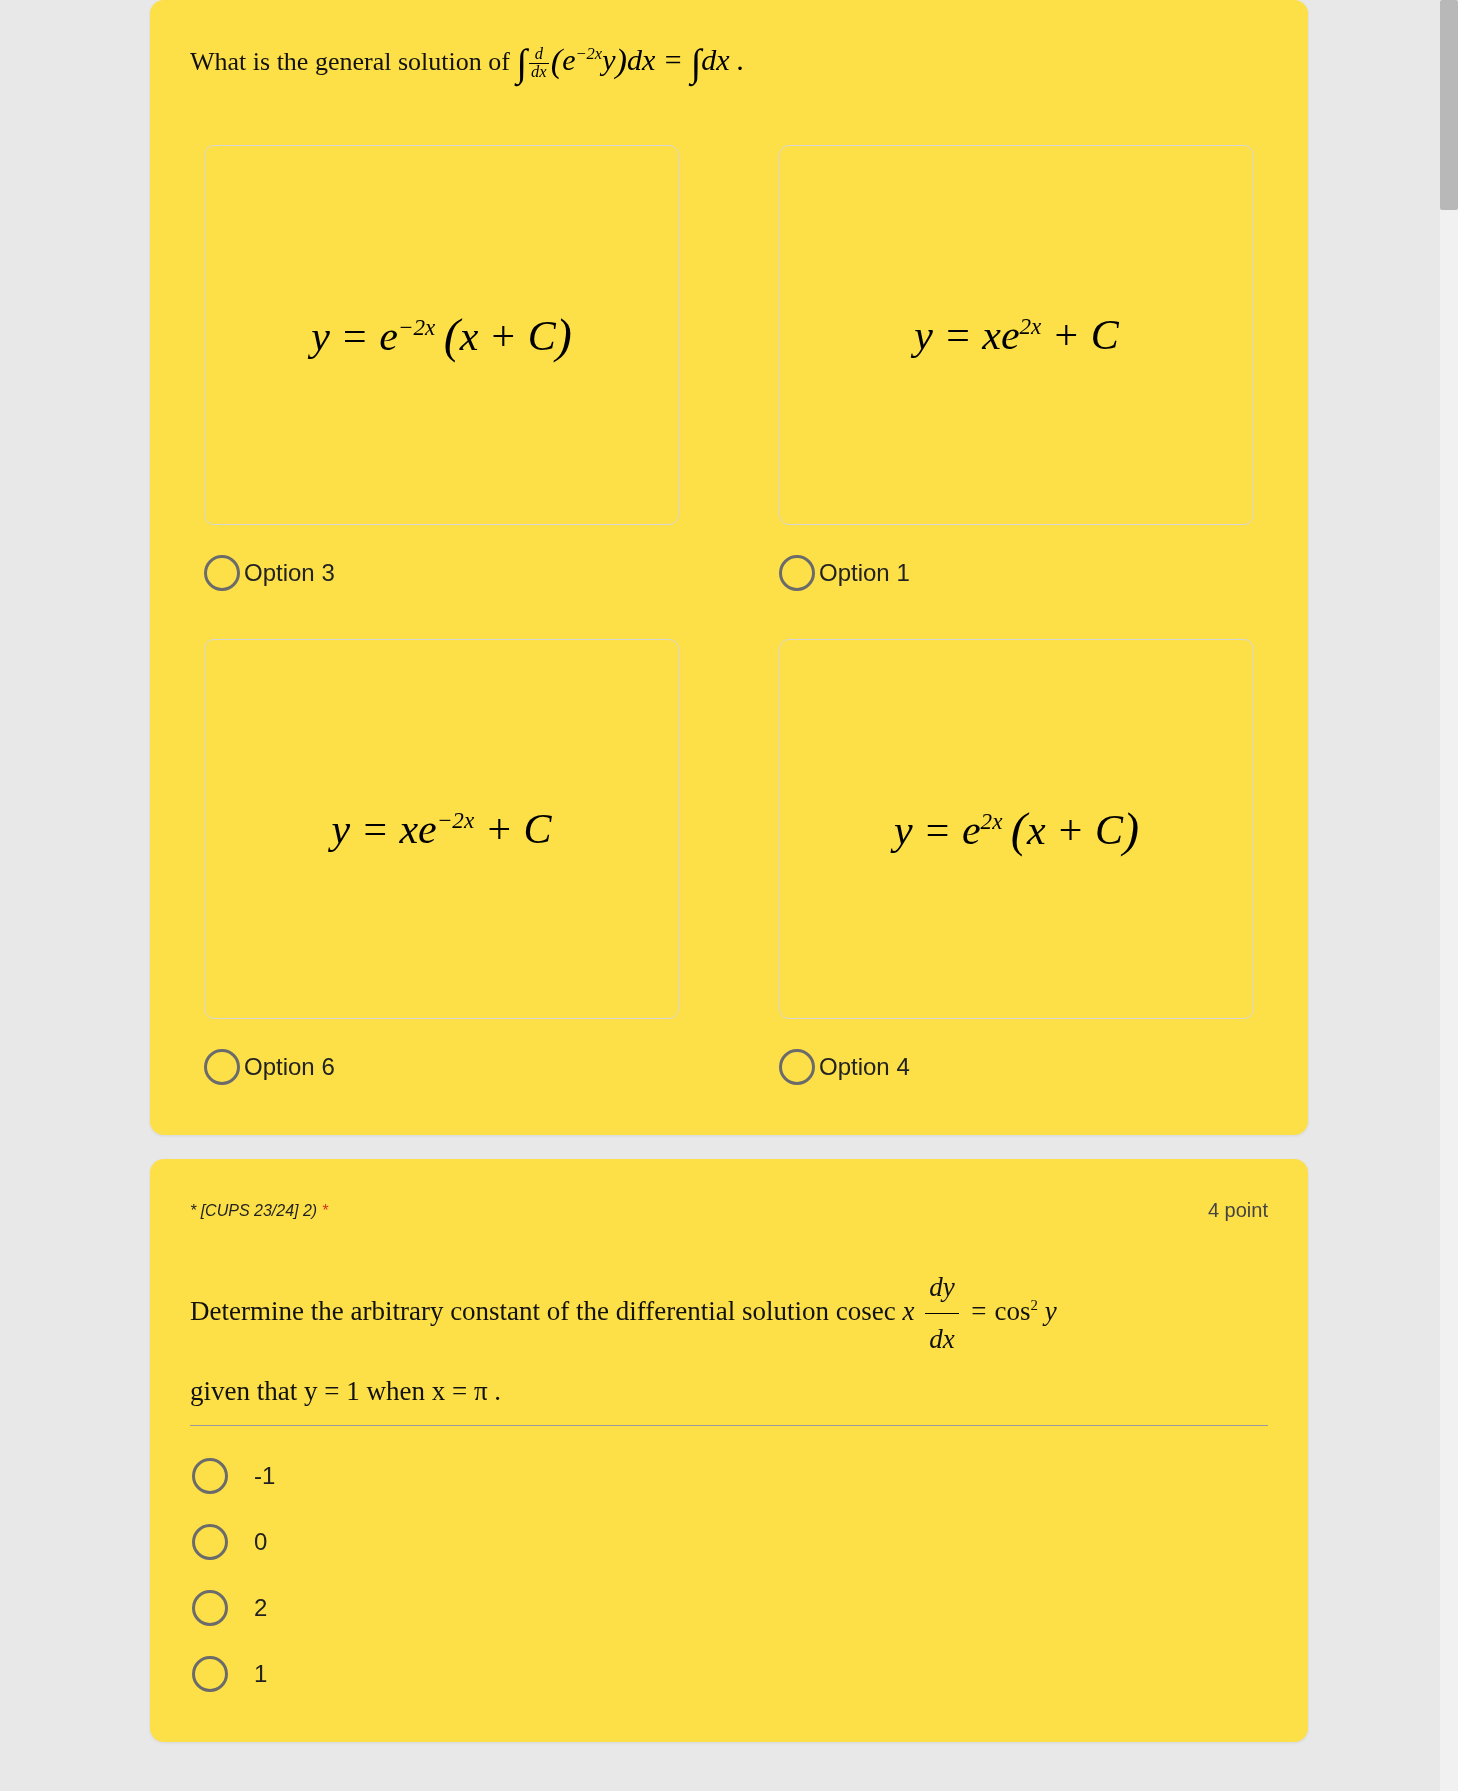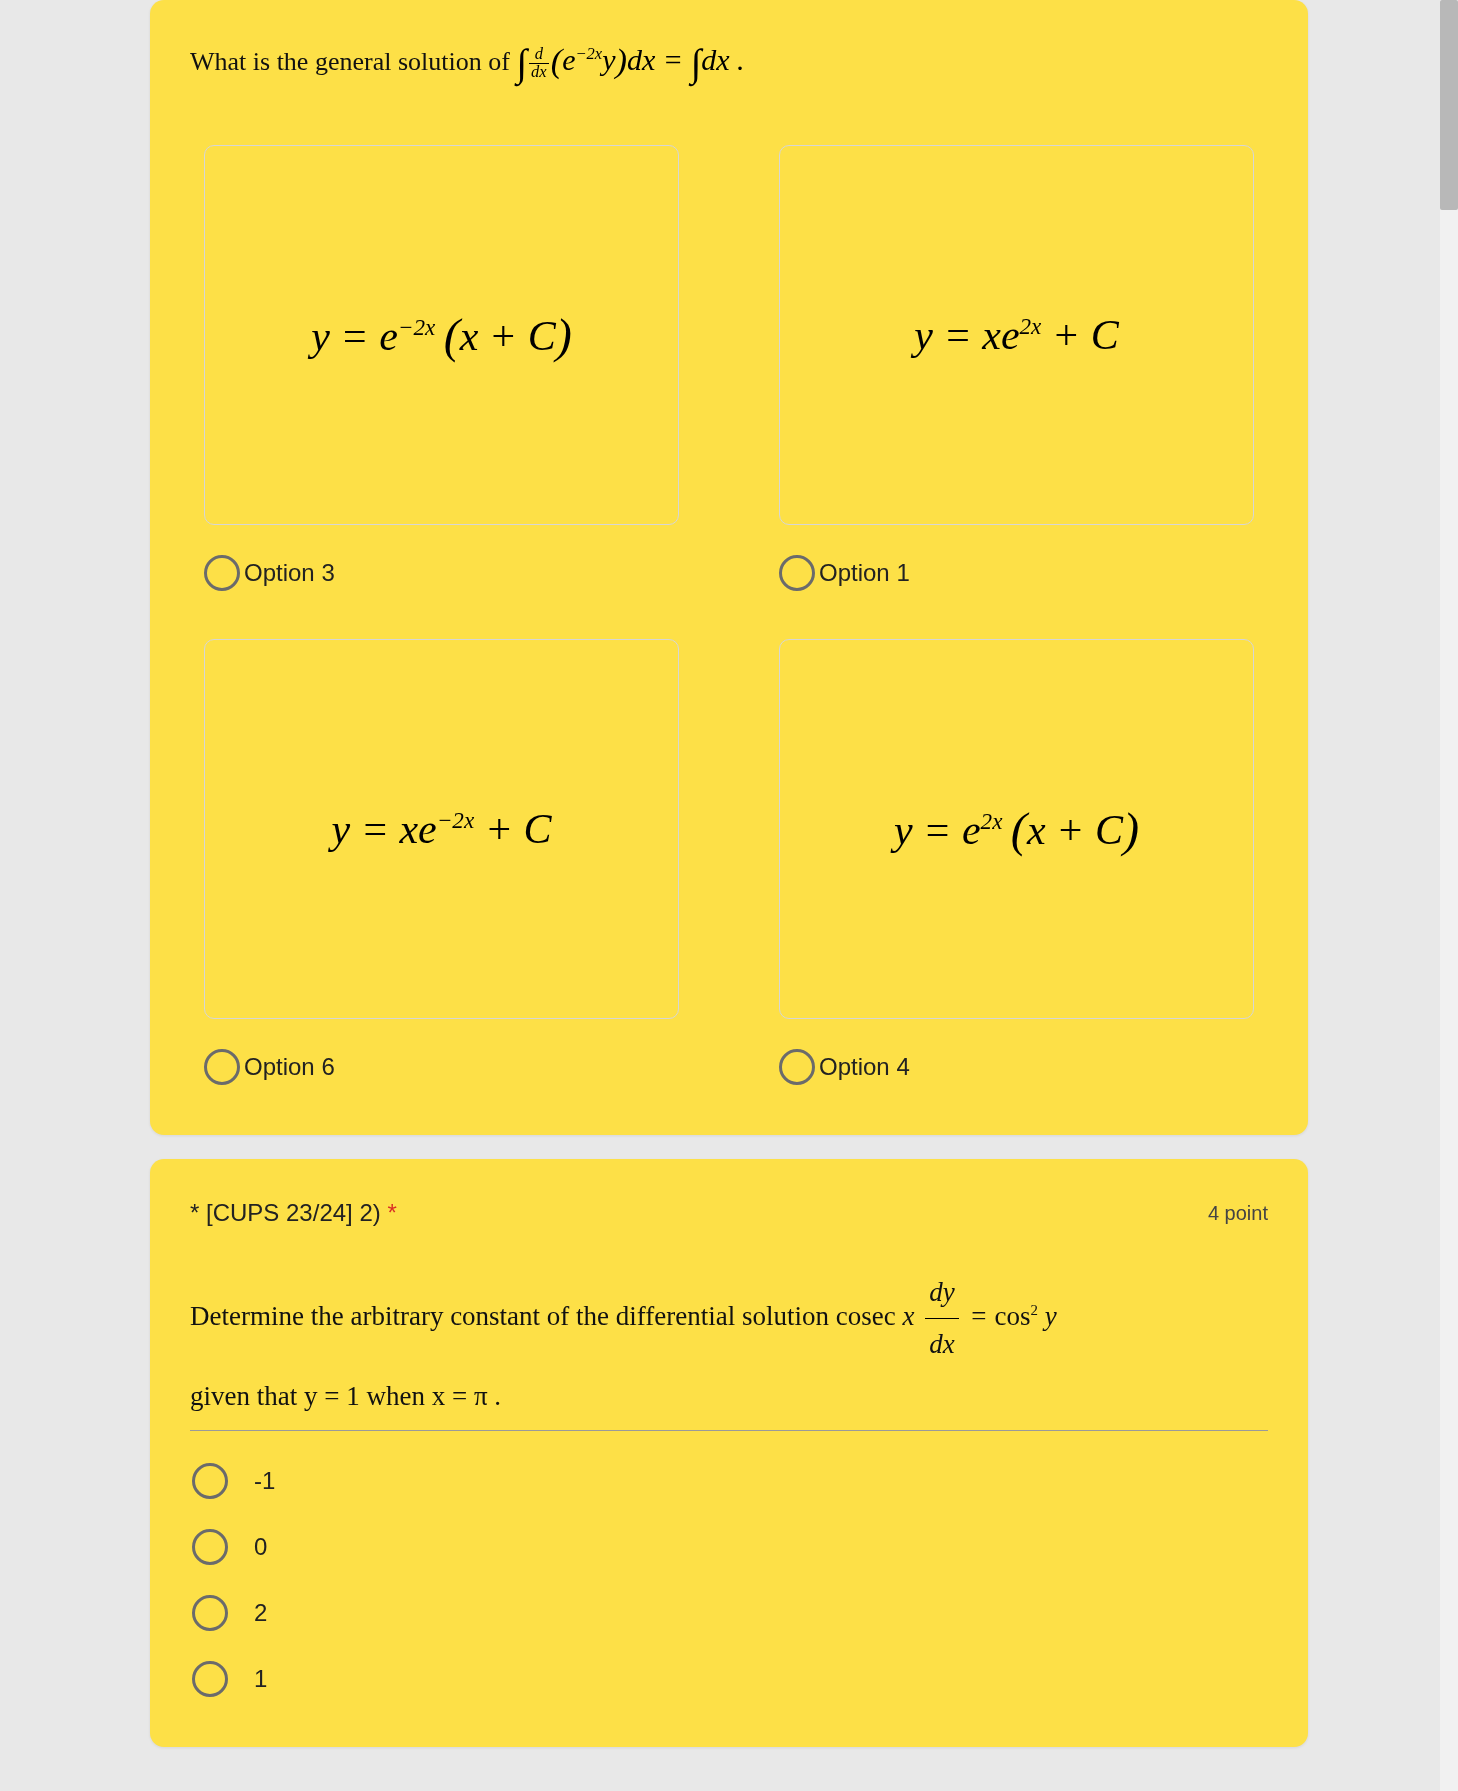--- a/index.html
+++ b/index.html
@@ -11,21 +11,21 @@
   .q-text{font-family:"Times New Roman",Times,serif;font-size:26px;color:#111;margin:0 0 30px 0;}
   .math{font-family:"Times New Roman",Times,serif;font-style:italic;font-size:42px;color:#000;white-space:nowrap;}
   .math .up{font-style:normal;}
   .options-grid{display:grid;grid-template-columns:1fr 1fr;gap:48px 100px;margin-top:60px;padding:0 14px;}
   .opt-cell{}
   .opt-card{border:1px solid #d6d6d6;border-radius:10px;height:380px;display:flex;align-items:center;justify-content:center;padding:0 22px;box-sizing:border-box;}
   .radio-row{display:flex;align-items:center;gap:4px;margin-top:30px;}
   .radio{width:30px;height:30px;border:3px solid #6b6b6b;border-radius:50%;flex:none;}
   .opt-label{font-size:24px;color:#222;}
   .q-head{display:flex;justify-content:space-between;align-items:center;margin-bottom:40px;}
-  .q-title{font-size:24px;color:#222;}
+  .q-title{font-size:16px;color:#222;font-style:italic;}
   .req{color:#d93025;}
   .points{font-size:20px;color:#444;}
   .q2-body{font-family:"Times New Roman",Times,serif;font-size:27px;color:#111;line-height:1.9;border-bottom:1px solid #9a9a9a;padding-bottom:8px;margin-bottom:32px;}
   .inline-frac{display:inline-block;vertical-align:middle;text-align:center;font-style:italic;margin:0 4px;}
   .inline-frac .n{display:block;border-bottom:1.5px solid #000;padding:0 4px;}
   .inline-frac .d{display:block;padding:0 4px;}
   .answers{display:flex;flex-direction:column;gap:30px;padding-left:2px;}
   .ans-row{display:flex;align-items:center;gap:26px;}
   .ans-text{font-size:24px;color:#222;}
   sup{font-size:.55em;line-height:0;vertical-align:super;}

